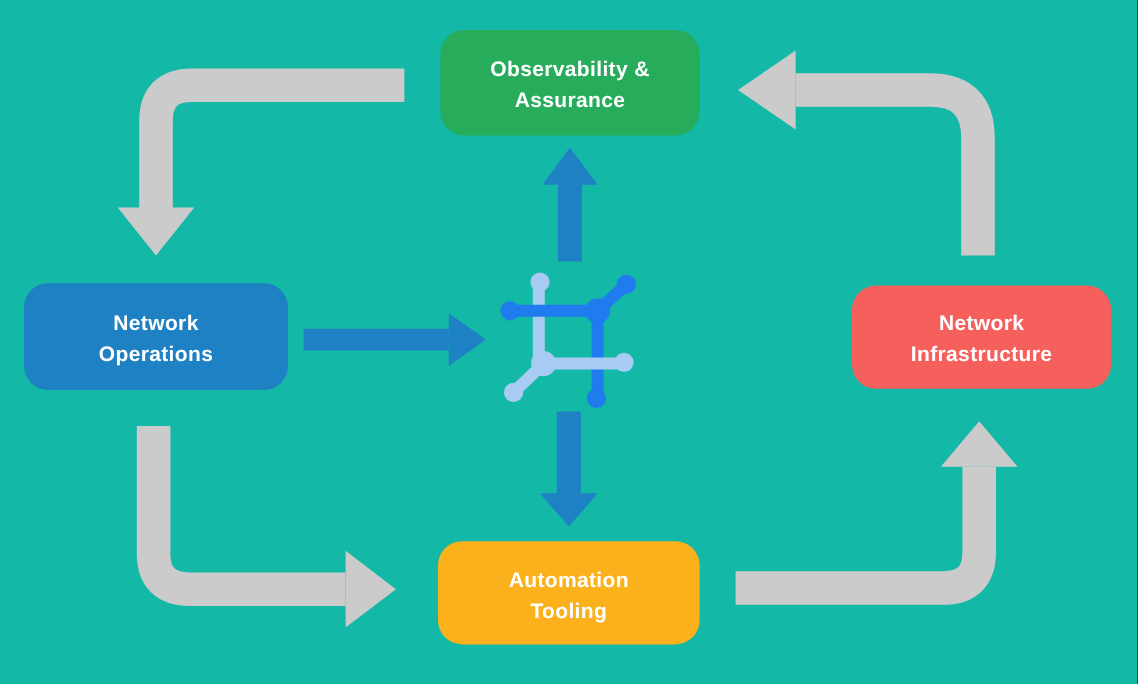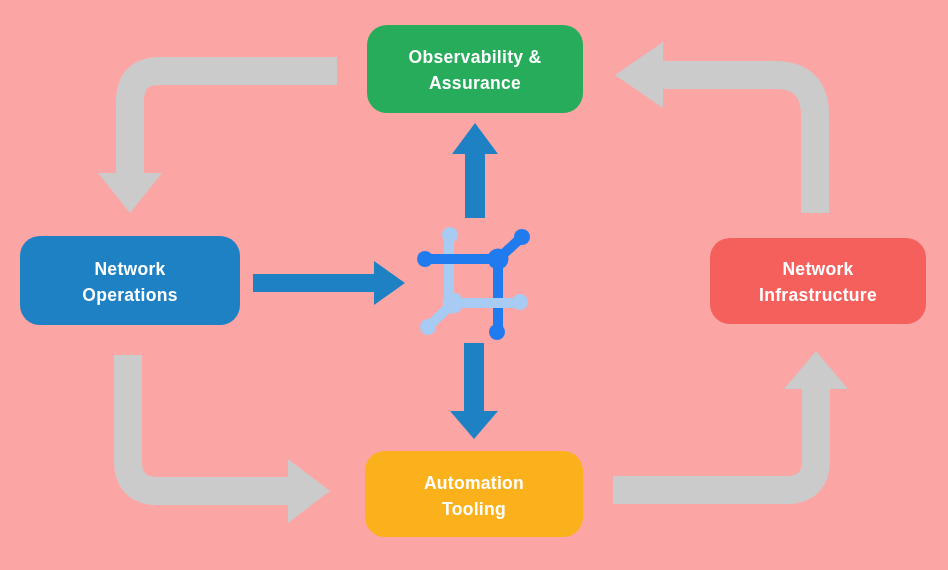--- a/index.html
+++ b/index.html
@@ -8,21 +8,21 @@
     background: #000000;
     width: 948px;
     height: 570px;
     overflow: hidden;
     font-family: "Liberation Sans", sans-serif;
   }
   .stage {
     position: relative;
     width: 948px;
     height: 570px;
-    background: #fca5a5;
+    background: #14b8a6;
   }
   svg { display: block; }
   .node-label {
     fill: #ffffff;
     font-family: "Liberation Sans", sans-serif;
     font-size: 17.5px;
     font-weight: 600;
     letter-spacing: 0.3px;
     text-anchor: middle;
   }

